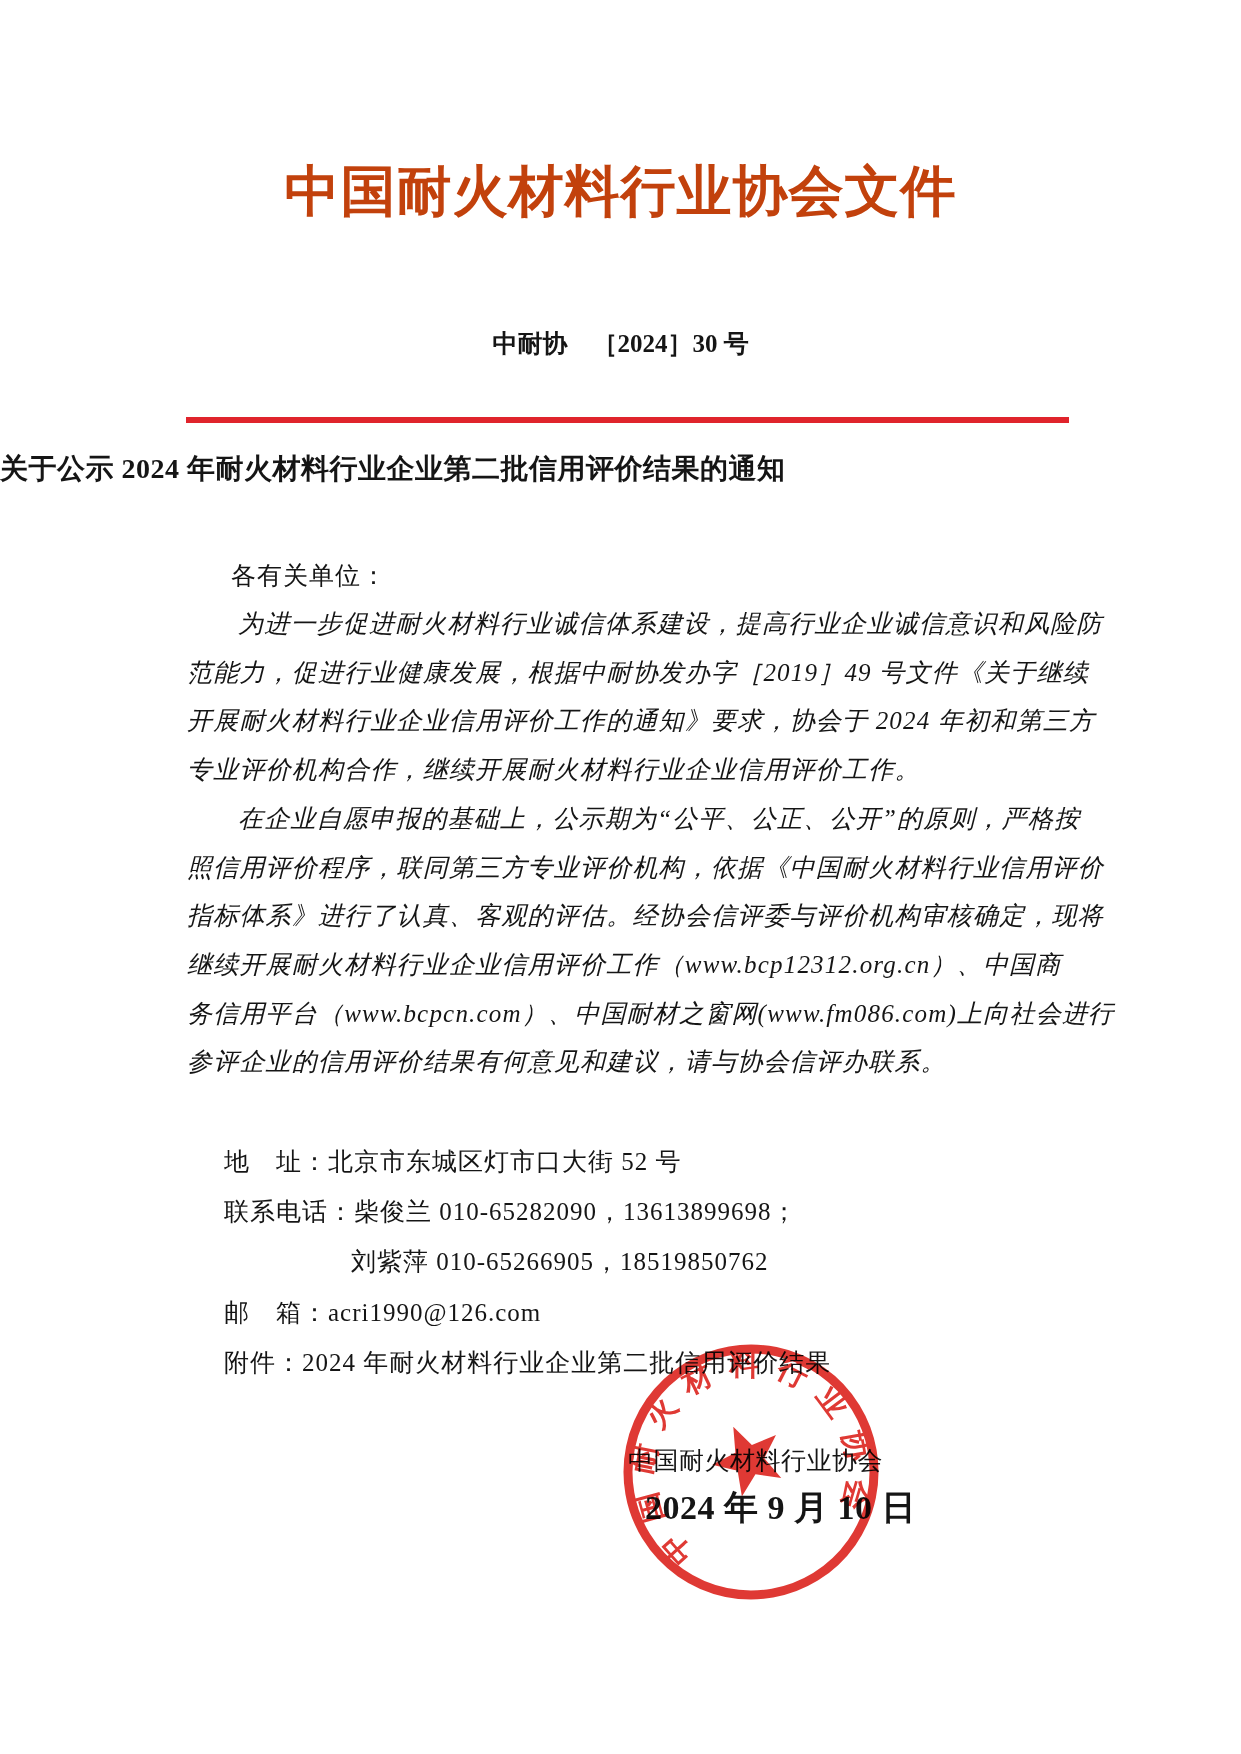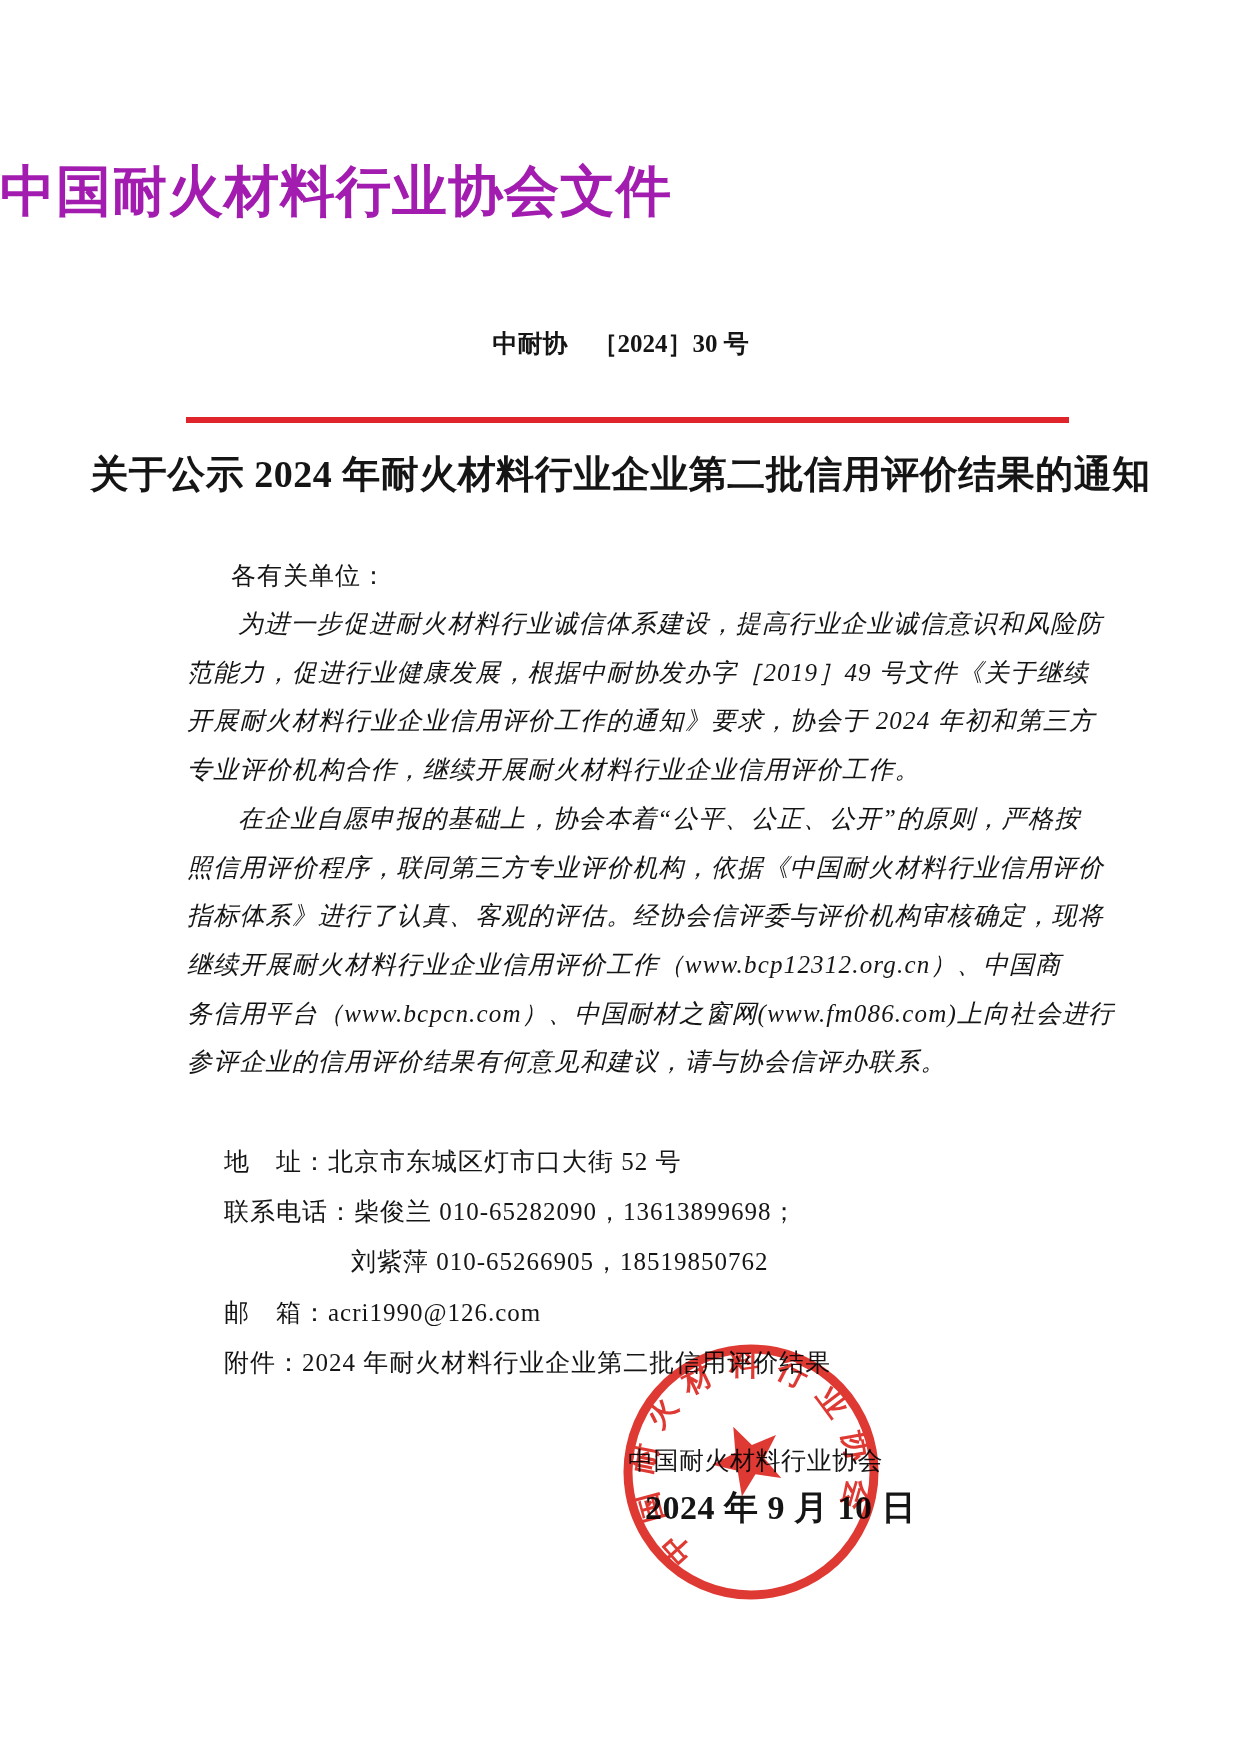--- a/index.html
+++ b/index.html
@@ -9,39 +9,40 @@
     height: 1754px;
     background: #ffffff;
     overflow: hidden;
     font-family: "Liberation Serif", "DejaVu Serif", serif;
     color: #151515;
   }
   .abs { position: absolute; line-height: 1; white-space: nowrap; }
 
   .letterhead {
     top: 164px; left: 0; width: 100%;
+    text-align: center;
     font-size: 55px; font-weight: bold;
-    color: #a21caf;
+    color: #c2410c;
     letter-spacing: 1px;
   }
   .doc-number {
     top: 331px; left: 0; width: 100%;
     text-align: center;
     font-size: 25px; font-weight: bold;
   }
   .red-rule {
     position: absolute;
     left: 186px; top: 417px;
     width: 883px; height: 6px;
     background: #e0242c;
   }
   .doc-title {
     top: 455px; left: 0; width: 100%;
-    text-align: center;
-    font-size: 38px; font-weight: bold;
+    text-align: left;
+    font-size: 28px; font-weight: bold;
     letter-spacing: 0.5px;
   }
   .salutation { top: 563px; left: 187px; font-size: 25px; letter-spacing: 1px; margin-left: 44px; }
 
   .body-block {
     position: absolute;
     top: 600px; left: 187px; width: 890px;
     font-size: 25px; letter-spacing: 1.2px;
   }
   .body-block .line { line-height: 48.7px; white-space: nowrap; font-style: italic; }
@@ -85,21 +86,21 @@
 
   <div class="abs doc-title">关于公示 2024 年耐火材料行业企业第二批信用评价结果的通知</div>
 
   <div class="abs salutation">各有关单位：</div>
 
   <div class="body-block">
     <div class="line indent">为进一步促进耐火材料行业诚信体系建设，提高行业企业诚信意识和风险防</div>
     <div class="line">范能力，促进行业健康发展，根据中耐协发办字［2019］49 号文件《关于继续</div>
     <div class="line">开展耐火材料行业企业信用评价工作的通知》要求，协会于 2024 年初和第三方</div>
     <div class="line">专业评价机构合作，继续开展耐火材料行业企业信用评价工作。</div>
-    <div class="line indent">在企业自愿申报的基础上，协会本着“公平、公正、公开”的原则，严格按</div>
+    <div class="line indent">在企业自愿申报的基础上，公示期为“公平、公正、公开”的原则，严格按</div>
     <div class="line">照信用评价程序，联同第三方专业评价机构，依据《中国耐火材料行业信用评价</div>
     <div class="line">指标体系》进行了认真、客观的评估。经协会信评委与评价机构审核确定，现将</div>
     <div class="line">继续开展耐火材料行业企业信用评价工作（www.bcp12312.org.cn）、中国商</div>
     <div class="line">务信用平台（www.bcpcn.com）、中国耐材之窗网(www.fm086.com)上向社会进行</div>
     <div class="line">参评企业的信用评价结果有何意见和建议，请与协会信评办联系。</div>
   </div>
 
   <div class="contact-block">
     <div class="line">地　址：北京市东城区灯市口大街 52 号</div>
     <div class="line">联系电话：柴俊兰 010-65282090，13613899698；</div>

